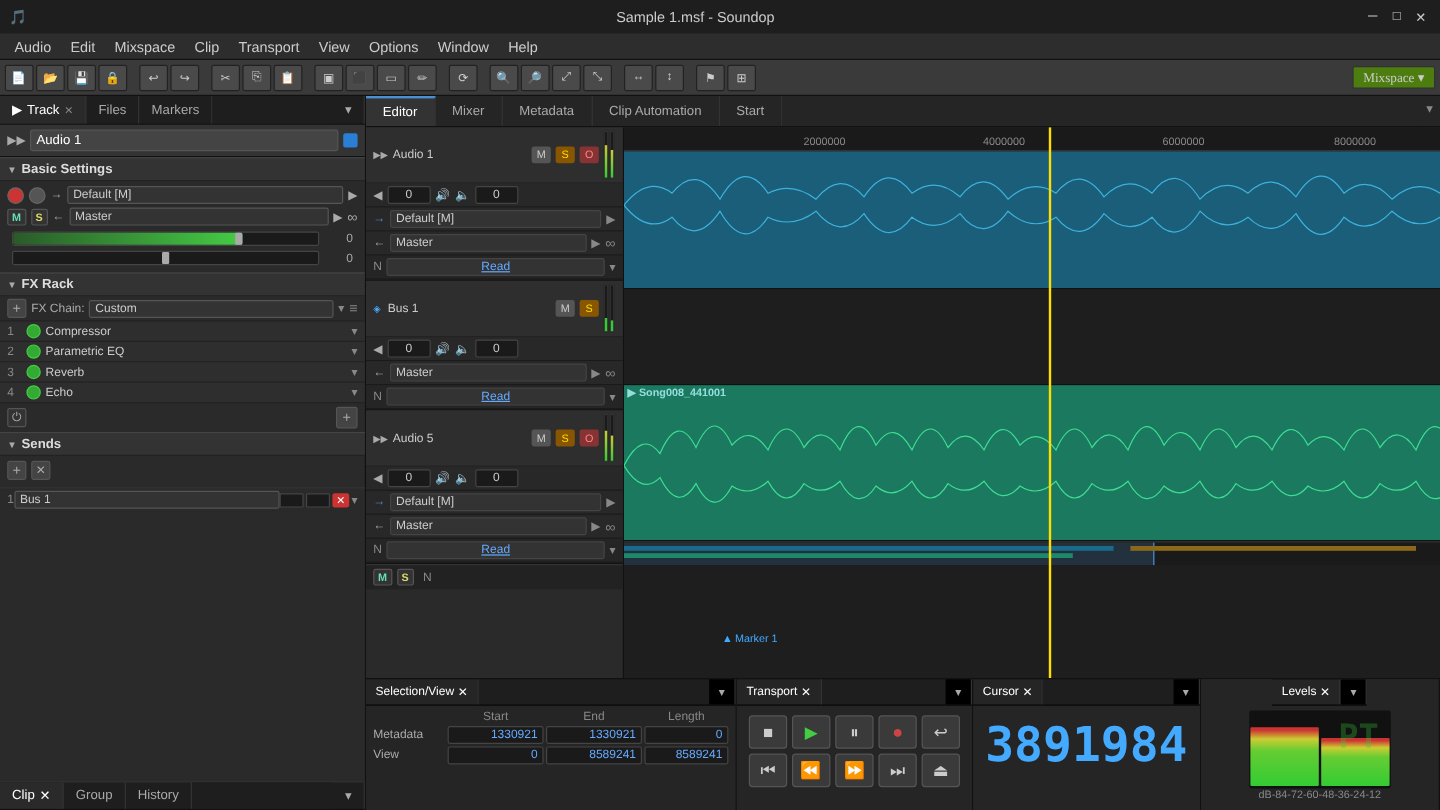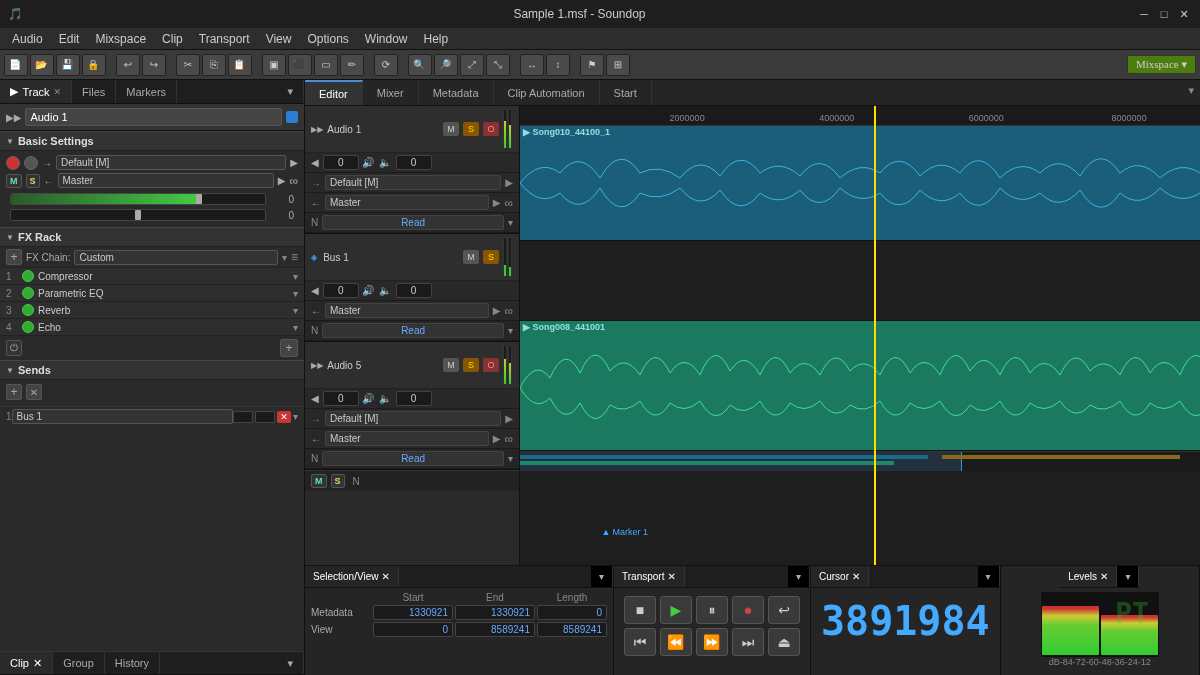--- a/index.html
+++ b/index.html
@@ -112,21 +112,21 @@
     .track-m-btn { background: #555; border: none; color: #ccc; font-size: 9px; width: 16px; height: 14px; border-radius: 2px; cursor: pointer; }
     .track-s-btn { background: #885500; border: none; color: #fd0; font-size: 9px; width: 16px; height: 14px; border-radius: 2px; cursor: pointer; }
     .track-r-btn { background: #883333; border: none; color: #f88; font-size: 9px; width: 16px; height: 14px; border-radius: 2px; cursor: pointer; }
 
     .track-sub-row { display: flex; align-items: center; padding: 2px 6px; gap: 4px; background: #282828; border-bottom: 1px solid #1a1a1a; }
     .sub-arrow { color: #4a8fd4; font-size: 10px; }
     .sub-field { background: #333; border: 1px solid #444; color: #ccc; font-size: 10px; padding: 1px 4px; border-radius: 2px; flex: 1; }
     .sub-inf { color: #888; font-size: 12px; }
     .sub-arrow2 { color: #888; font-size: 10px; cursor: pointer; }
     .read-row { display: flex; align-items: center; padding: 2px 6px; gap: 4px; background: #252525; border-bottom: 1px solid #1a1a1a; }
-    .read-btn { background: #333; border: 1px solid #444; color: #6af; font-size: 10px; padding: 1px 6px; border-radius: 2px; cursor: pointer; flex: 1; text-align: center; }
+    .read-btn { background: #333; border: 1px solid #444; color: #6af; font-size: 10px; padding: 1px 6px; border-radius: 2px; cursor: pointer; flex: 1; text-align: center; text-decoration: underline; }
     .read-arrow { color: #888; font-size: 10px; cursor: pointer; }
 
     
     .playhead { position: absolute; top: 0; bottom: 0; width: 2px; background: #ffdd00; z-index: 10; pointer-events: none; }
 
     
     .ruler { height: 20px; background: #1a1a1a; border-bottom: 1px solid #333; display: flex; align-items: flex-end; padding-bottom: 2px; position: relative; }
     .ruler-mark { position: absolute; bottom: 2px; font-size: 9px; color: #888; }
 
     
@@ -545,21 +545,20 @@
           <div class="ruler-mark" style="left:44%;">4000000</div>
           <div class="ruler-mark" style="left:66%;">6000000</div>
           <div class="ruler-mark" style="left:87%;">8000000</div>
         </div>
 
         <div style="position:relative;overflow:hidden;">
 
           <div style="position:relative;height:115px;border-bottom:1px solid #111;">
             <div style="position:absolute;left:0;top:0;right:0;bottom:0;background:#1a6a8a;opacity:0.85;">
 
-              <div style="padding:1px 3px;font-size:9px;color:#aff;font-weight:bold;">▶ Song010_44100_1</div>
               <svg width="100%" height="90" style="display:block;">
                 <path d="M0,45 Q20,20 40,35 Q60,10 80,40 Q100,5 120,35 Q140,25 160,40 Q180,15 200,38 Q220,8 240,35 Q260,20 280,38 Q300,12 320,40 Q340,22 360,35 Q380,10 400,38 Q420,18 440,35 Q460,8 480,40 Q500,20 520,35 Q540,15 560,38 Q580,5 600,35 Q620,18 640,40 Q660,22 680,35 Q700,10 720,38" stroke="#4cf" stroke-width="1" fill="none"></path>
                 <path d="M0,45 Q20,70 40,55 Q60,80 80,50 Q100,85 120,55 Q140,65 160,50 Q180,75 200,52 Q220,82 240,55 Q260,70 280,52 Q300,78 320,50 Q340,68 360,55 Q380,80 400,52 Q420,72 440,55 Q460,82 480,50 Q500,70 520,55 Q540,75 560,52 Q580,85 600,55 Q620,72 640,50 Q660,68 680,55 Q700,80 720,52" stroke="#4cf" stroke-width="1" fill="none"></path>
               </svg>
             </div>
           </div>
 
           <div style="position:relative;height:80px;border-bottom:1px solid #111;background:#1e1e1e;">
           </div>
 

